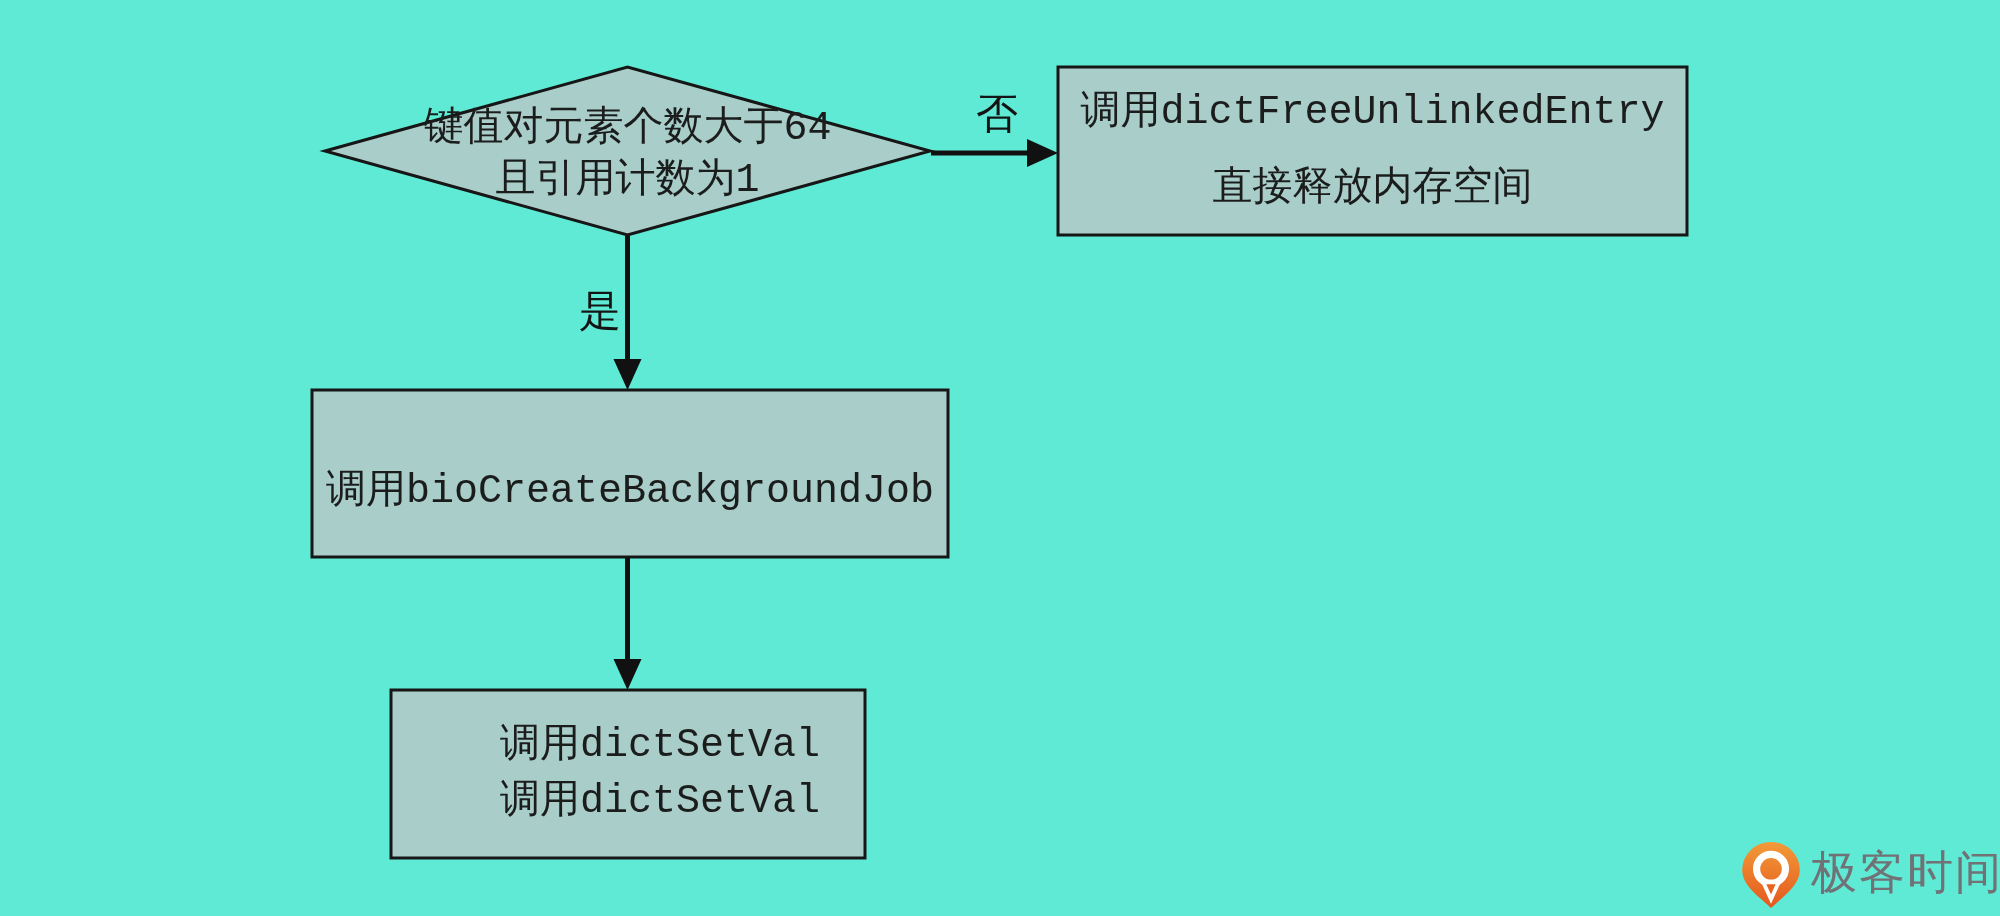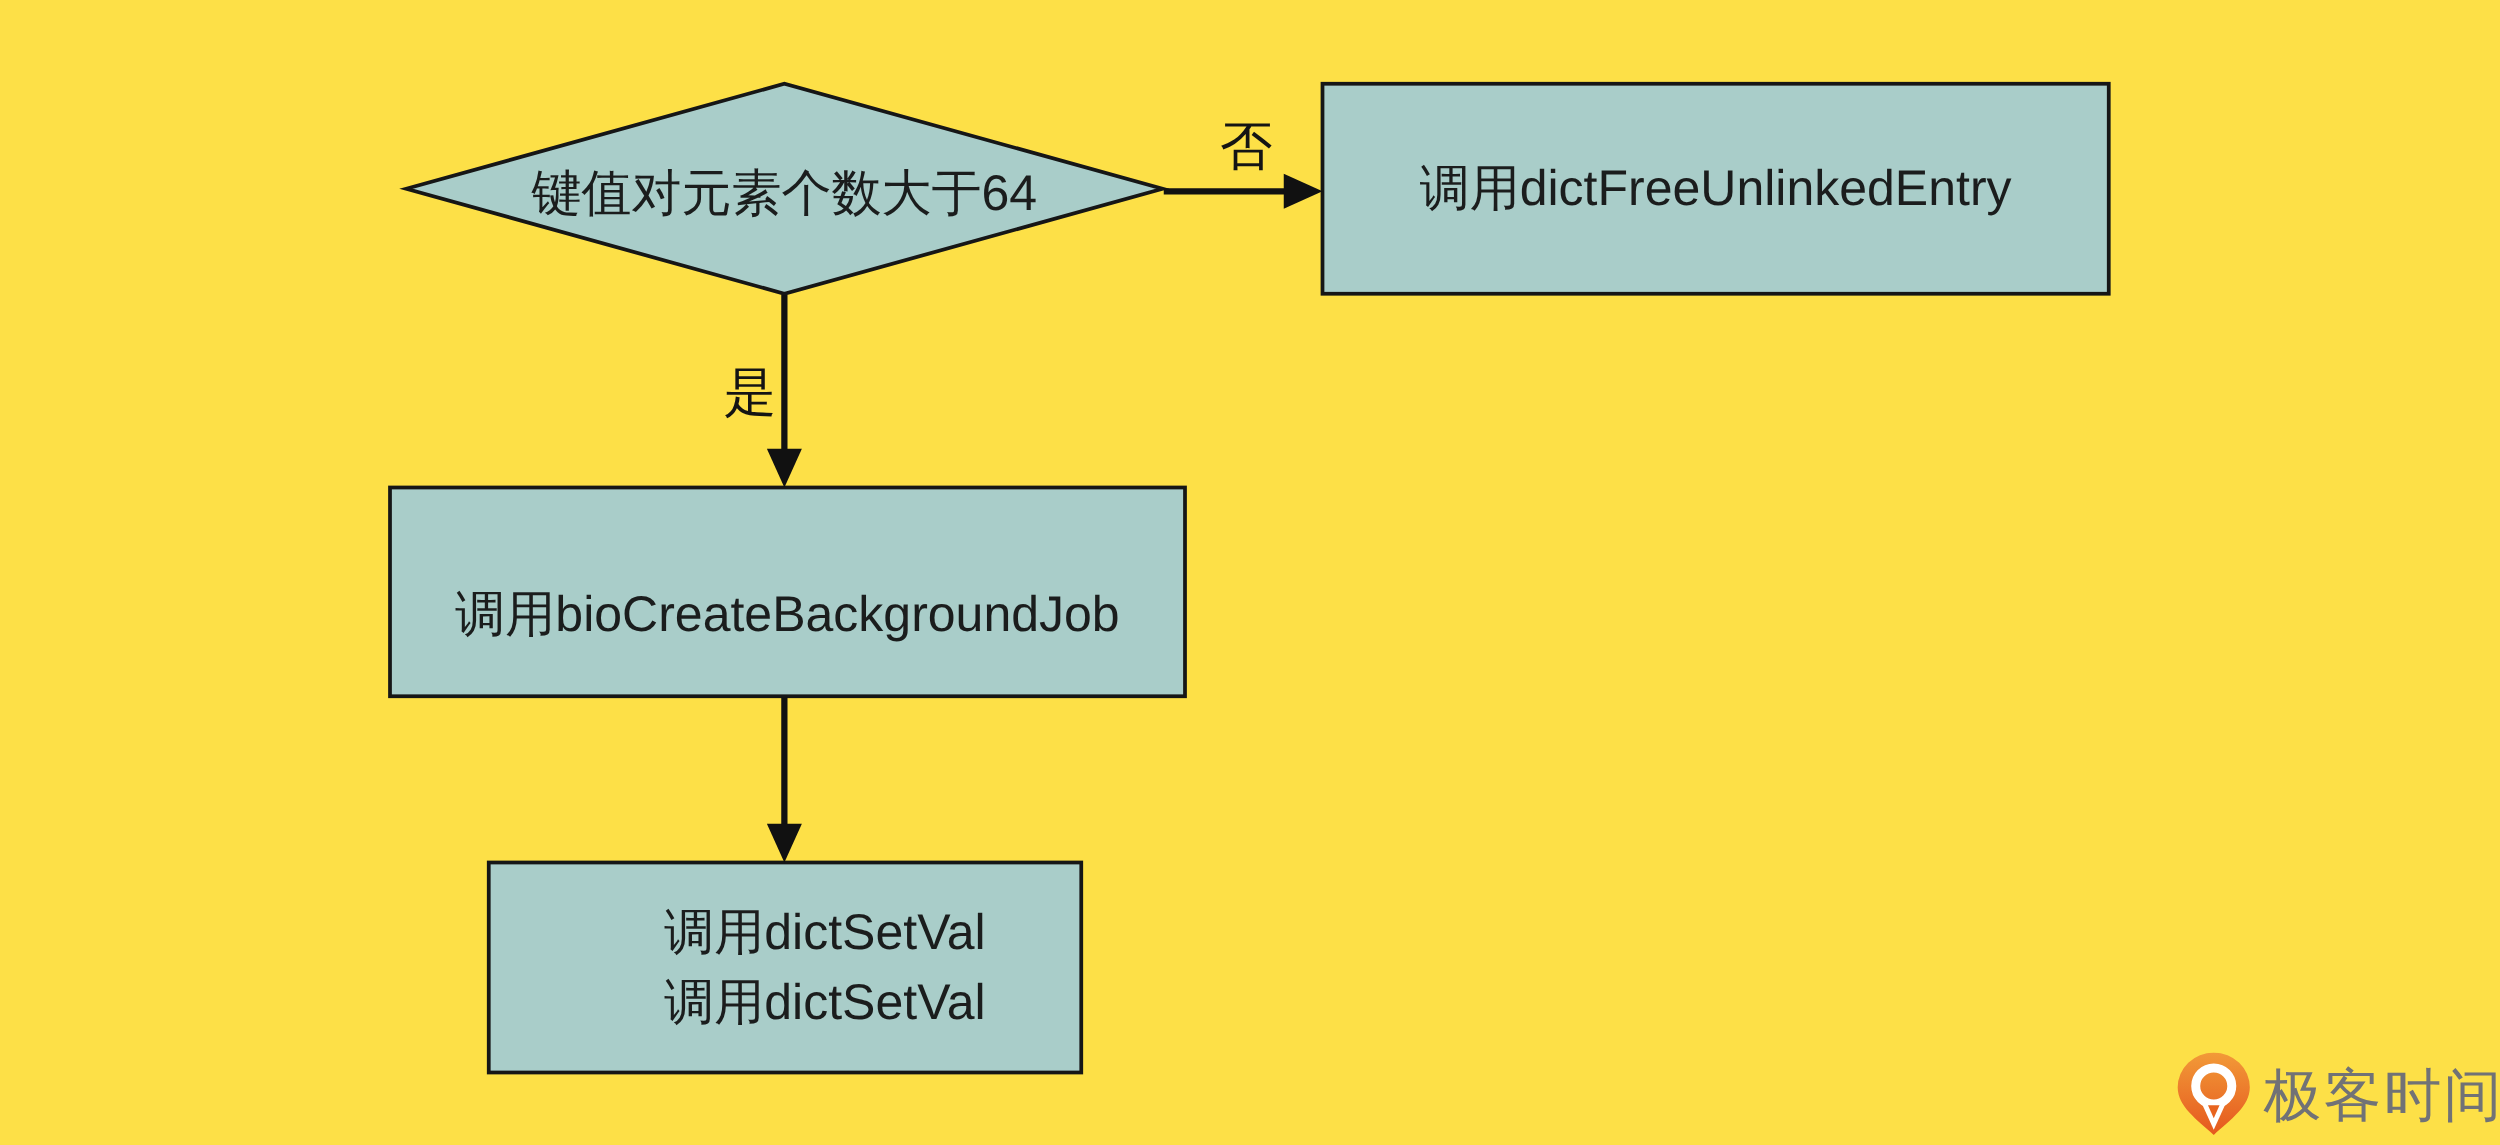--- a/index.html
+++ b/index.html
@@ -6,22 +6,23 @@
     margin: 0;
     padding: 0;
   }
   body {
     font-family: "Liberation Sans", "DejaVu Sans", sans-serif;
   }
   .stage {
     position: relative;
     width: 2000px;
     height: 916px;
-    background: #fde047;
+    background: #5eead4;
     overflow: hidden;
+    font-family: Liberation Mono, monospace;
   }
   .flow-svg {
     position: absolute;
     left: 0;
     top: 0;
   }
   .node-text {
     position: absolute;
     display: flex;
     flex-direction: column;
@@ -125,24 +126,26 @@
     </g>
 
     <g>
       <line x1="627.5" y1="558" x2="627.5" y2="662" stroke="#111111" stroke-width="5"></line>
       <polygon points="627.5,690 613.5,659 641.5,659" fill="#111111"></polygon>
     </g>
   </svg>
 
   <div class="node-text diamond-text">
     <span>键值对元素个数大于64</span>
+    <span>且引用计数为1</span>
   </div>
 
   <div class="node-text box-free-text">
     <span>调用dictFreeUnlinkedEntry</span>
+    <span>直接释放内存空间</span>
   </div>
 
   <div class="node-text box-bio-text">
     <span>调用bioCreateBackgroundJob</span>
   </div>
 
   <div class="node-text box-setval-text">
     <span>调用dictSetVal</span>
     <span>调用dictSetVal</span>
   </div>

